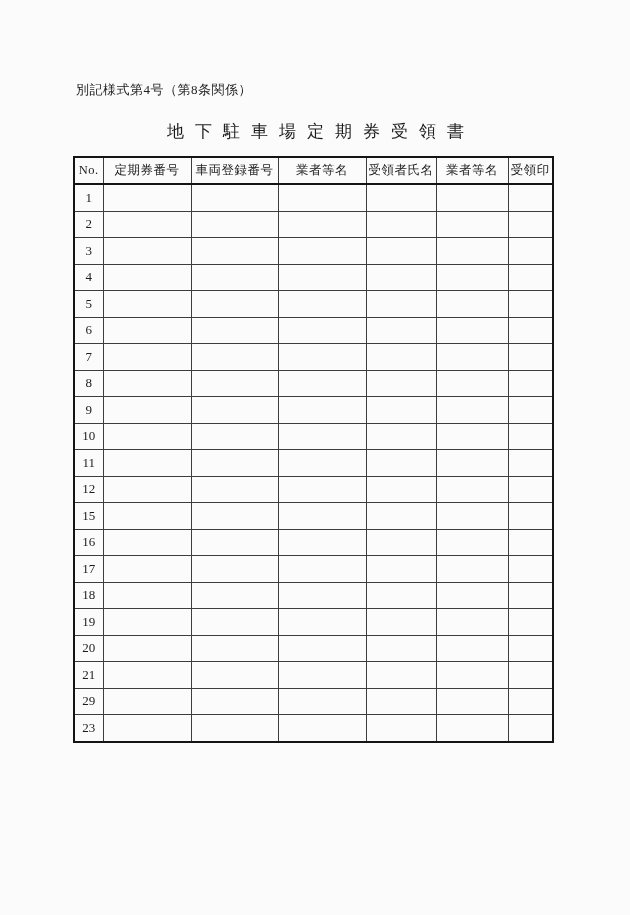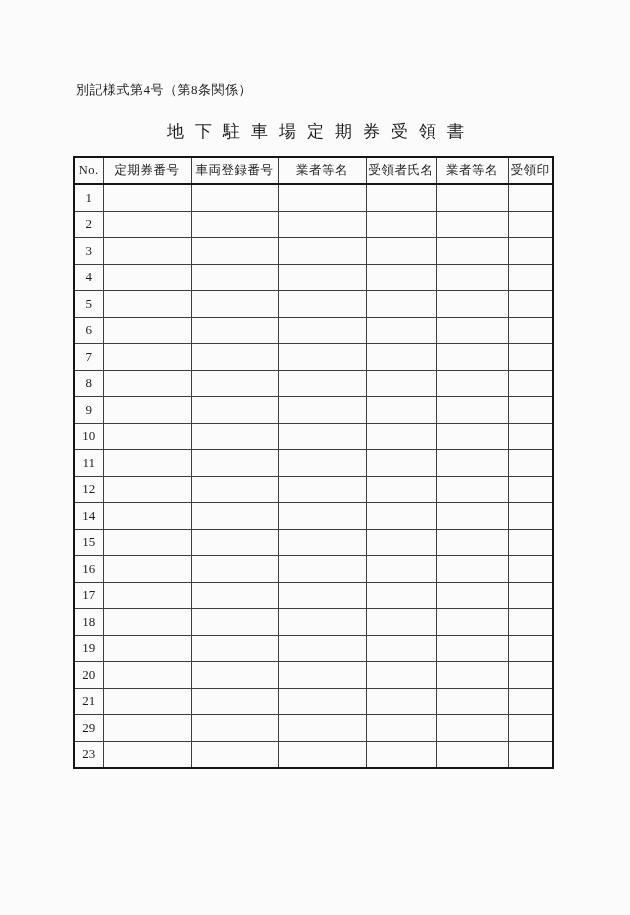--- a/index.html
+++ b/index.html
@@ -213,29 +213,20 @@
         <tr>
           <td class="no-cell">12</td>
           <td></td>
           <td></td>
           <td></td>
           <td></td>
           <td></td>
           <td></td>
         </tr>
         <tr>
-          <td class="no-cell">14</td>
-          <td></td>
-          <td></td>
-          <td></td>
-          <td></td>
-          <td></td>
-          <td></td>
-        </tr>
-        <tr>
           <td class="no-cell">15</td>
           <td></td>
           <td></td>
           <td></td>
           <td></td>
           <td></td>
           <td></td>
         </tr>
         <tr>
           <td class="no-cell">16</td>

